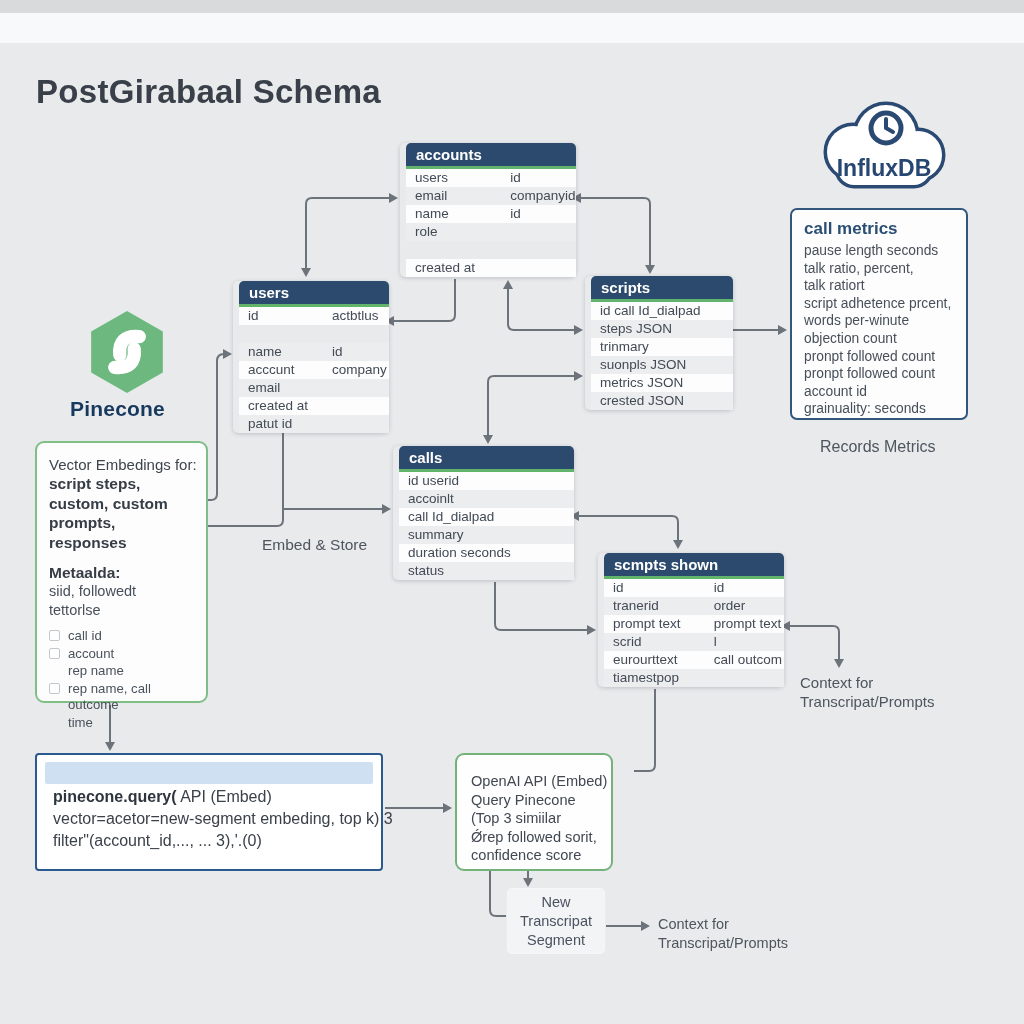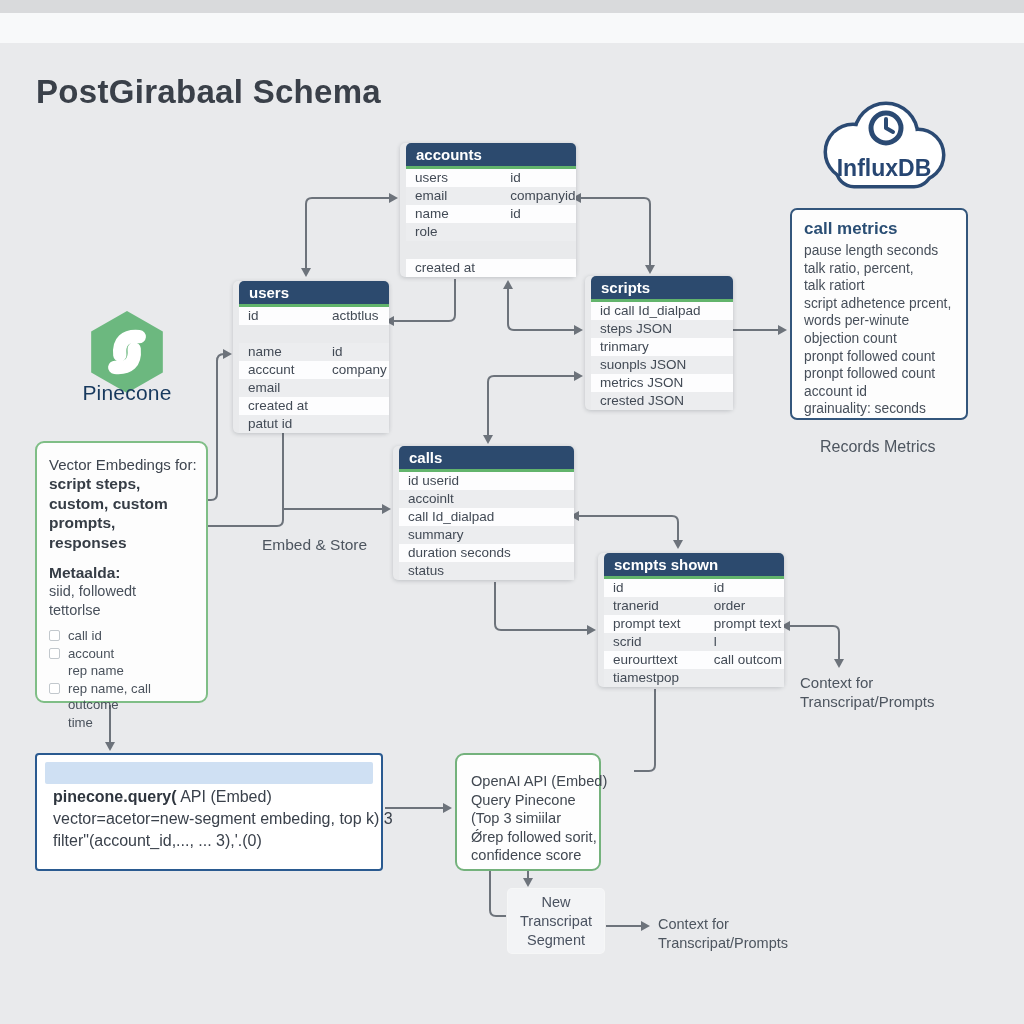--- a/index.html
+++ b/index.html
@@ -43,36 +43,36 @@
   .vb-checks{margin-top:9px;}
   .vb-check{font-size:13.2px;line-height:16.5px;display:flex;align-items:flex-start;color:#4a525c;margin-top:1px;}
   .vb-box{width:9px;height:9px;border:1.5px solid #c2c8cd;border-radius:2px;margin:2px 8px 0 0;flex:none;background:#fff;}
   .vb-check.nobox .vb-box{visibility:hidden;}
 
   .query-box{left:35px;top:740px;width:348px;height:118px;background:#fff;border:2.5px solid #2a5a90;border-radius:4px;padding-left:44px;}
   .qb-band{position:absolute;left:8px;right:8px;top:7px;height:22px;background:#cfe0f3;border-radius:2px;}
   .qb-text{position:absolute;left:16px;top:31px;font-size:16px;line-height:22px;color:#3a414b;white-space:nowrap;}
   .qb-bold{font-weight:bold;color:#2e353e;}
 
-  .openai-box{left:455px;top:740px;width:146px;height:118px;border:2px solid #74b27c;border-radius:9px;background:#fefefe;padding:17px 0 0 14px;}
+  .openai-box{left:455px;top:740px;width:158px;height:118px;border:2px solid #74b27c;border-radius:9px;background:#fefefe;padding:17px 0 0 14px;}
   .oa-line{font-size:14.6px;line-height:18.6px;color:#414851;white-space:nowrap;}
 
   .newseg-box{left:508px;top:876px;width:96px;height:64px;background:#f3f4f6;border-radius:4px;z-index:2;position:absolute;
     display:flex;align-items:center;justify-content:center;text-align:center;
     font-size:14.5px;line-height:19px;color:#4a5260;white-space:pre-line;box-shadow:0 0 0 1px rgba(255,255,255,.6);}
 
   .lbl{position:absolute;z-index:2;color:#4d555f;font-size:15px;line-height:19px;white-space:pre-line;}
   .lbl-embed{left:262px;top:522px;font-size:15.5px;}
   .lbl-records{left:820px;top:424px;font-size:16px;}
   .lbl-ctx-right{left:800px;top:660px;}
   .lbl-ctx-bottom{left:658px;top:902px;font-size:14.5px;}
 
   .pinecone{position:absolute;left:88px;top:296px;z-index:2;}
-  .pinecone-word{position:absolute;left:70px;top:368px;width:114px;text-align:center;z-index:2;
-    font-size:21px;font-weight:normal;color:#17395e;letter-spacing:.2px;}
+  .pinecone-word{position:absolute;left:70px;top:384px;width:114px;text-align:left;z-index:2;
+    font-size:21px;font-weight:bold;color:#17395e;letter-spacing:.2px;}
   .influx{position:absolute;left:798px;top:84px;z-index:2;}
 </style>
 </head>
 <body>
 
 <div id="canvas">
   <div class="topstrip"></div>
 
   <div class="title">PostGirabaal Schema</div>
 

